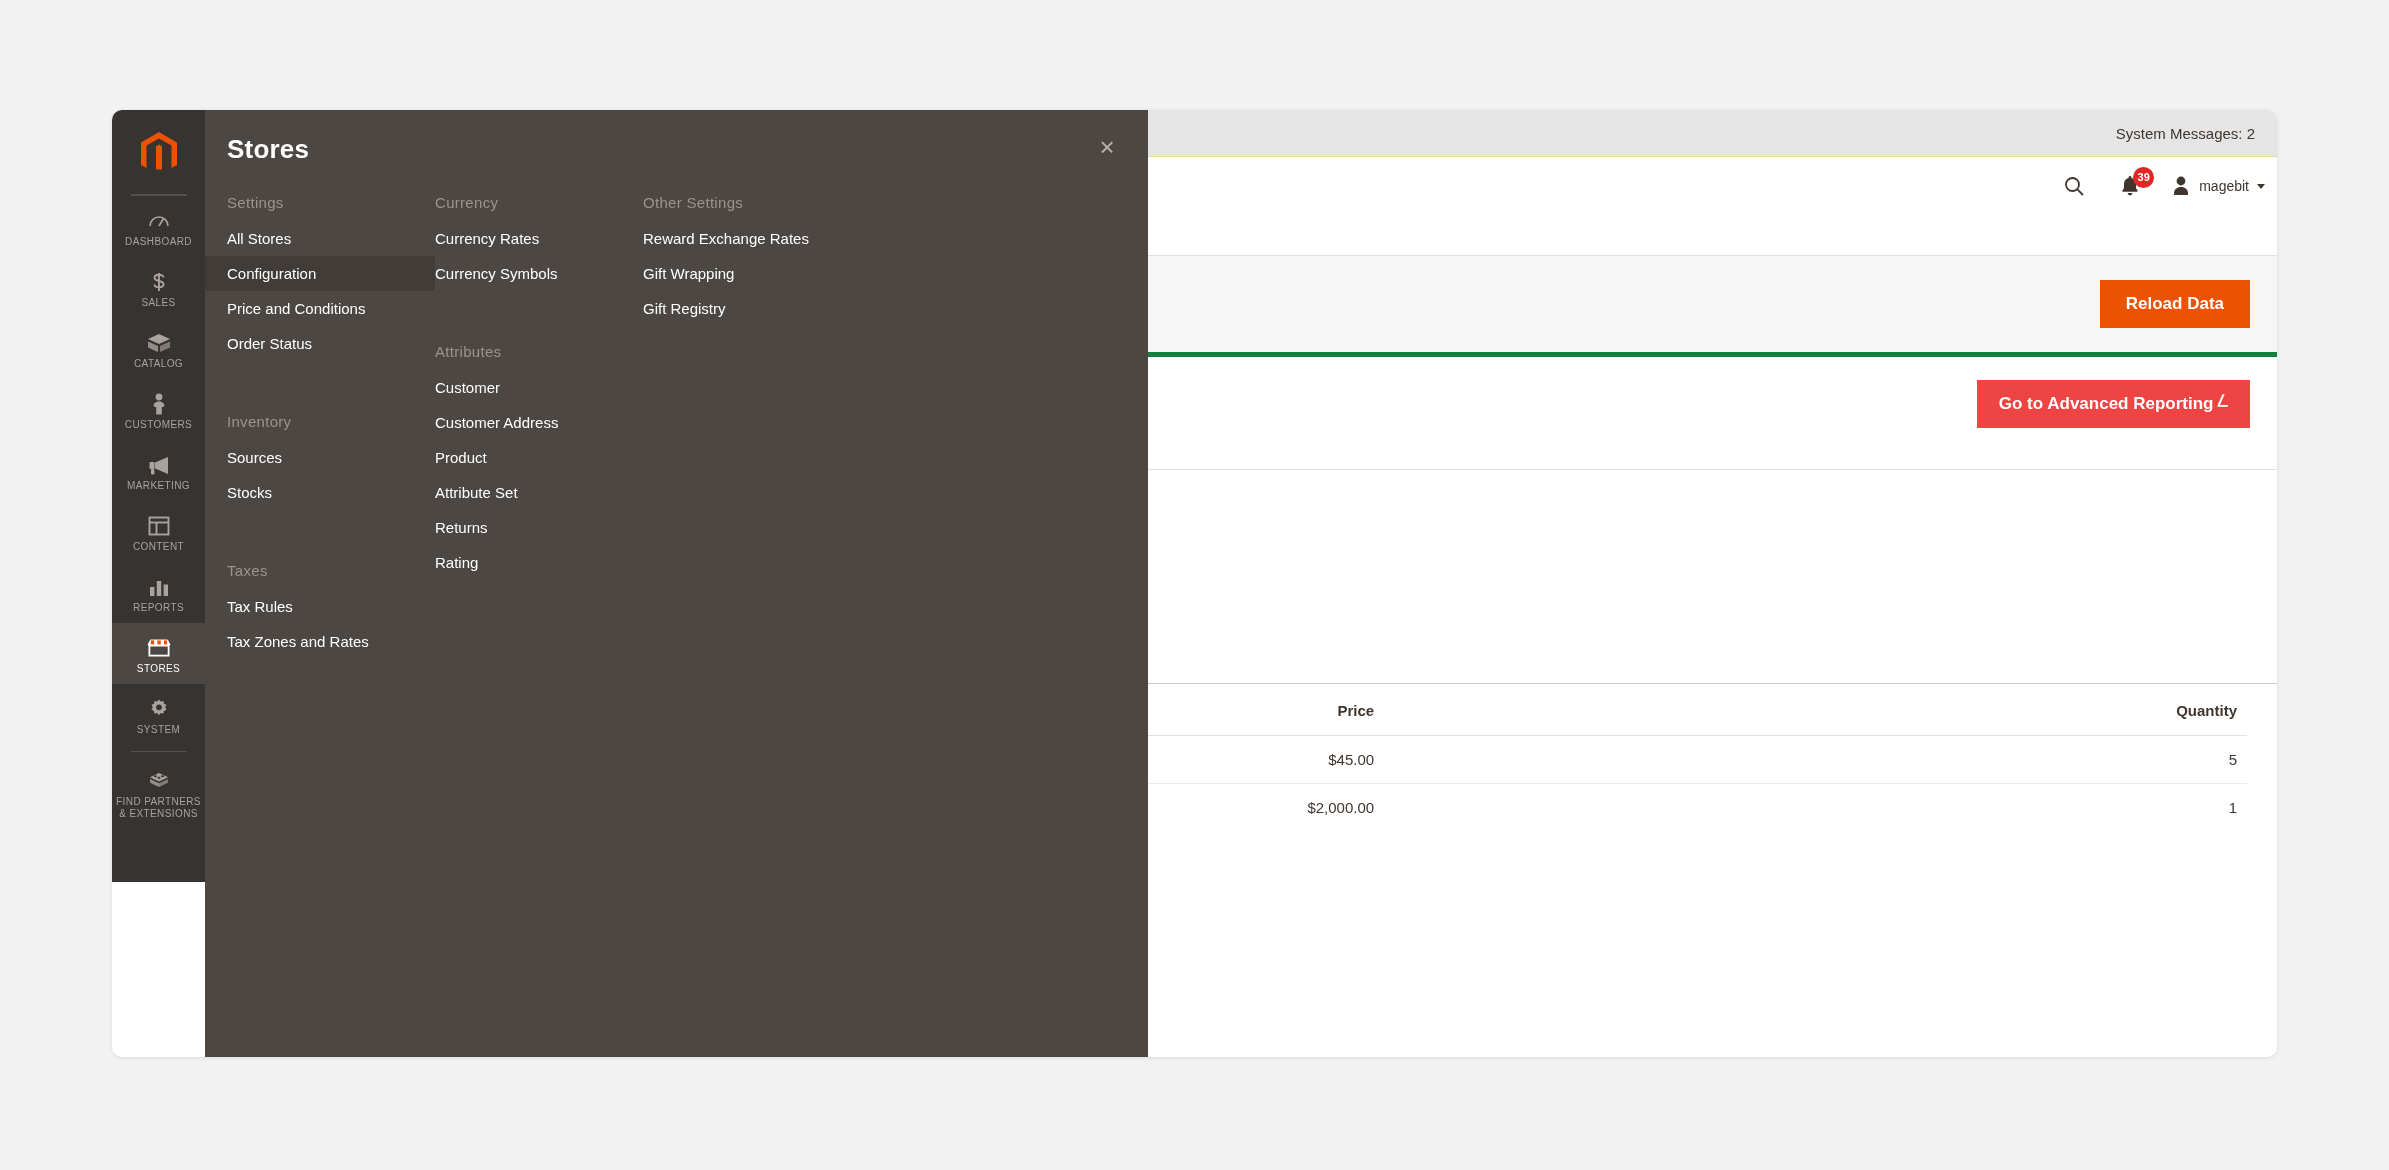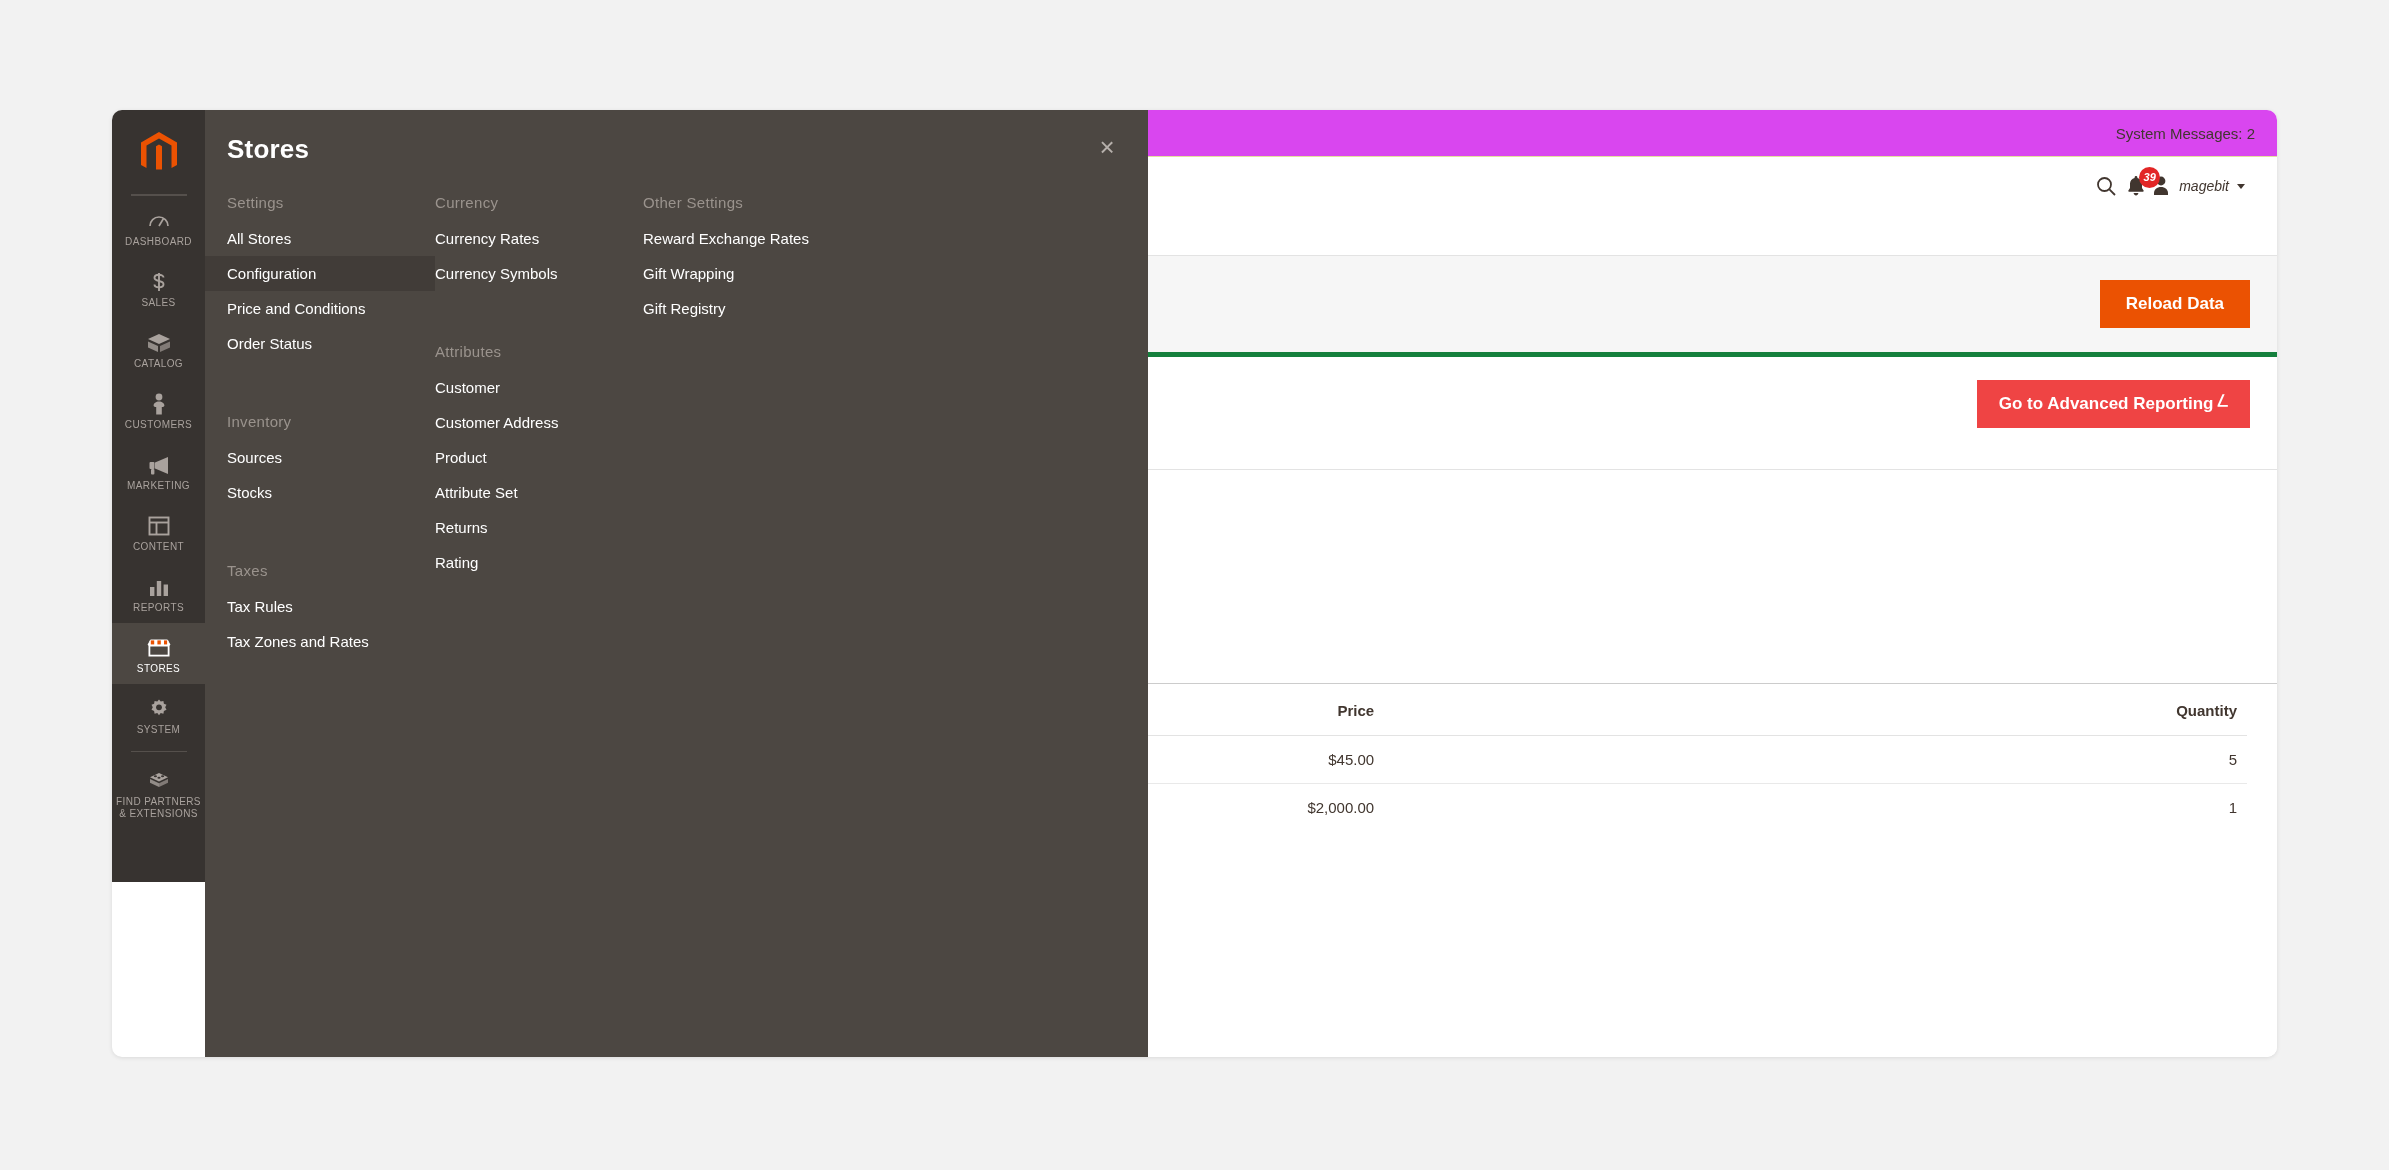--- a/index.html
+++ b/index.html
@@ -164,40 +164,40 @@
     top: 0;
     right: 0;
     height: 947px;
     background: #ffffff;
     z-index: 1;
   }
 
   .sysmsg-bar {
     position: relative;
     height: 47px;
-    background: #d946ef;
+    background: #e5e5e5;
     border-bottom: 1px solid #e4dfa0;
     display: flex;
     align-items: center;
     justify-content: space-between;
     padding: 0 22px 0 40px;
     box-sizing: border-box;
     font-size: 15px;
     color: #41362f;
   }
   .sysmsg-count { font-size: 15px; color: #41362f; }
 
   .admin-topbar {
     height: 58px;
     background: #ffffff;
     display: flex;
     align-items: center;
     justify-content: flex-end;
-    padding-right: 32px;
-    font-style: italic;
+    padding-right: 12px;
+    gap: 26px;
   }
   .topbar-icon {
     width: 30px;
     height: 30px;
     display: inline-flex;
     align-items: center;
     justify-content: center;
     cursor: pointer;
     position: relative;
     color: #41362f;

